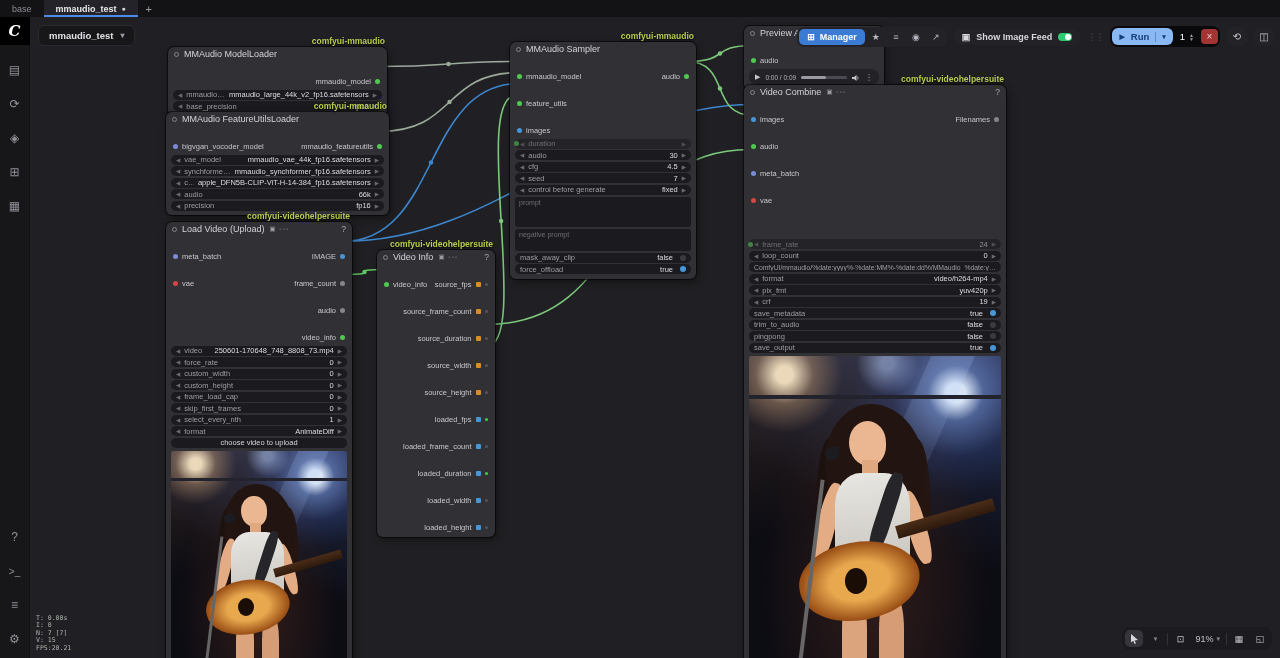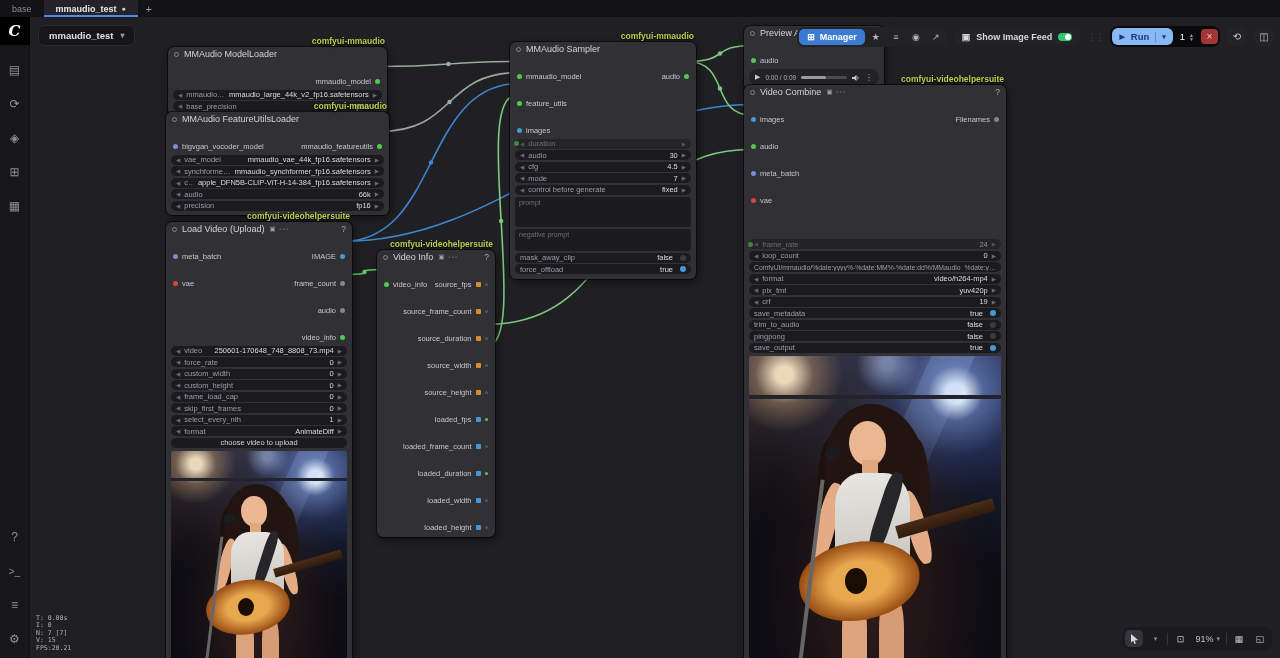--- a/index.html
+++ b/index.html
@@ -560,21 +560,21 @@
         <span class="arrow">▶</span>
       </div>
       <div class="widget">
         <span class="arrow">◀</span>
         <span class="w-label">cfg</span>
         <span class="w-value">4.5</span>
         <span class="arrow">▶</span>
       </div>
       <div class="widget">
         <span class="arrow">◀</span>
-        <span class="w-label">mode</span>
+        <span class="w-label">seed</span>
         <span class="w-value">7</span>
         <span class="arrow">▶</span>
       </div>
       <div class="widget">
         <span class="arrow">◀</span>
         <span class="w-label">control before generate</span>
         <span class="w-value">fixed</span>
         <span class="arrow">▶</span>
       </div>
       <div class="ta" style="height: 30px;">prompt</div>

